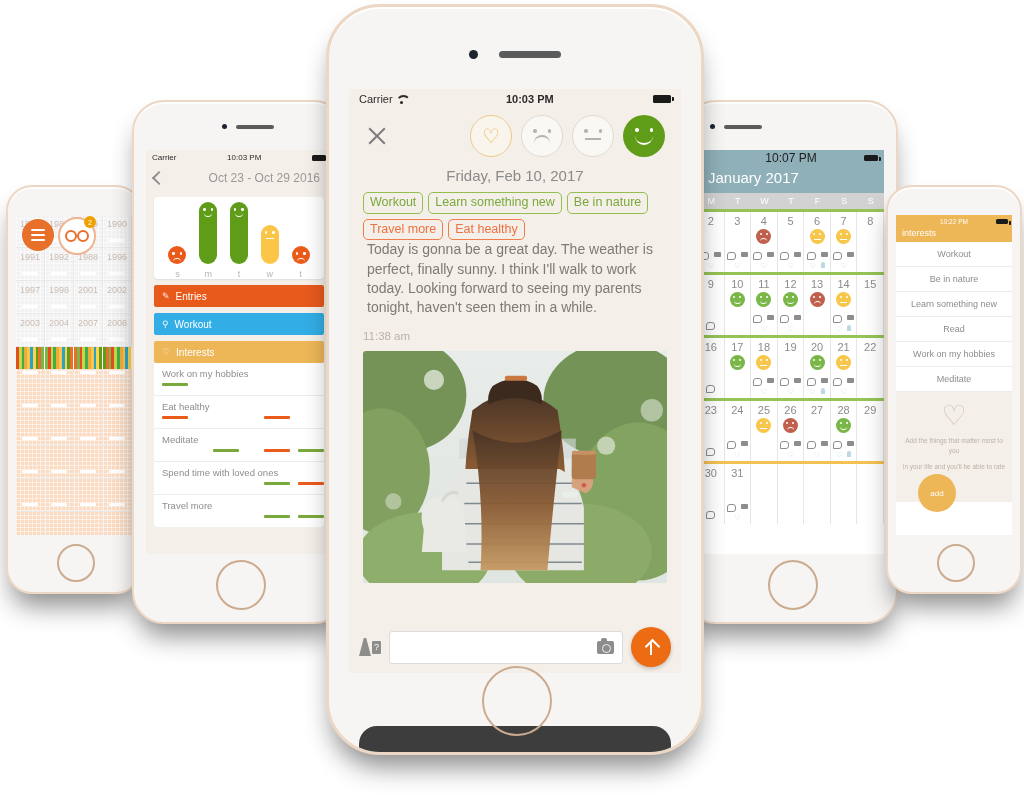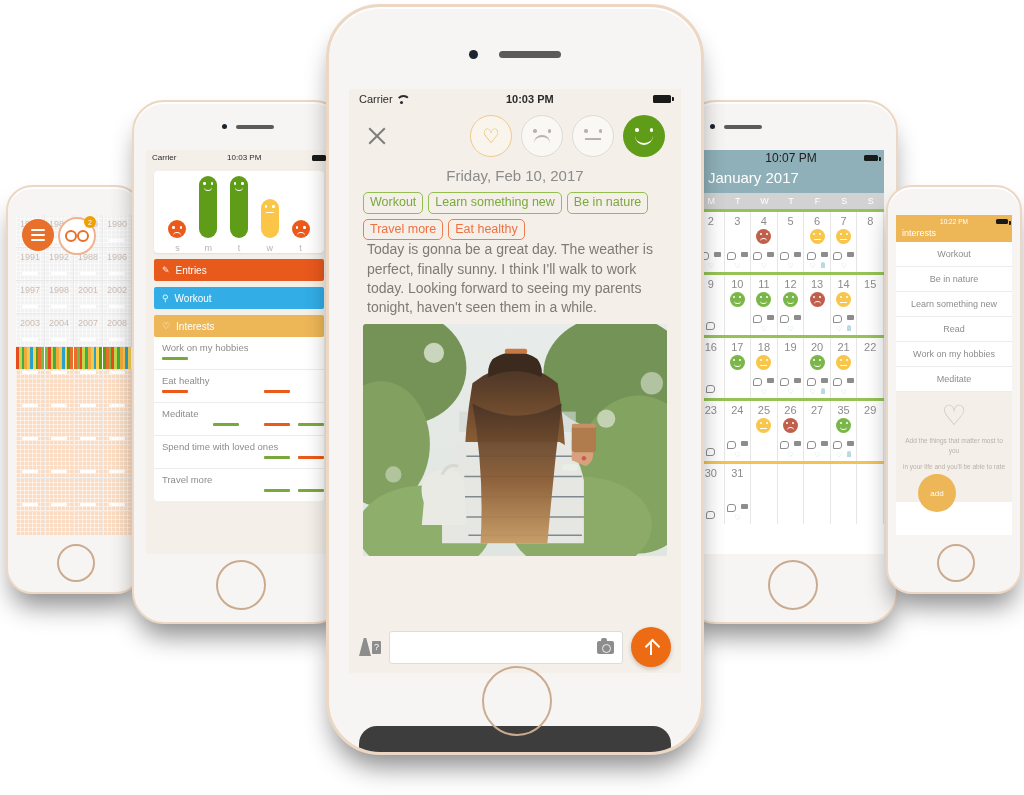--- a/index.html
+++ b/index.html
@@ -568,20 +568,24 @@
   <div class="phone" id="phone2">
     <div class="shadowpad"></div>
     <div class="cam"></div>
     <div class="speaker"></div>
     <div class="screen">
       <div class="statusbar" id="p2status">
         <span>Carrier</span>
         <span>10:03 PM</span>
         <span class="battery"></span>
       </div>
+      <div class="p2nav">
+        <span class="chev"></span>
+        <span class="p2title">Oct 23 - Oct 29 2016</span>
+      </div>
       <div class="p2card">
         <div class="moodchart" id="p2chart">
             <div class="moodcol">
               <div class="moodbar" style="height: 18px; background: rgb(236, 90, 25);">
                 <div class="mface">
                   <i class="l"></i>
                   <i class="r"></i>
                   <u class="sad"></u>
                 </div>
               </div>
@@ -732,20 +736,21 @@
       <div class="tags" id="p3tags">
           <span class="tag green">Workout</span>
           <span class="tag green">Learn something new</span>
           <span class="tag green">Be in nature</span>
           <span class="tag orange">Travel more</span>
           <span class="tag orange">Eat healthy</span>
         </div>
 
       <div class="entrytext">Today is gonna be a great day. The weather is perfect, finally sunny. I think I'll walk to work today. Looking forward to seeing my parents tonight, haven't seen them in a while.</div>
 
+      <div class="ts">11:38 am</div>
       <div class="photo">
         <svg viewBox="0 0 300 232" preserveAspectRatio="xMidYMid slice" width="100%" height="100%" aria-hidden="true">
           <defs>
             <linearGradient id="sky" x1="0" y1="0" x2="0" y2="1">
               <stop offset="0%" stop-color="#e8ecea"></stop>
                 <stop offset="100%" stop-color="#dfe5e0"></stop>
             </linearGradient>
             <linearGradient id="hair" x1="0" y1="0" x2="0" y2="1">
               <stop offset="0%" stop-color="#4a3426"></stop>
                 <stop offset="55%" stop-color="#8a5c34"></stop>
@@ -1115,21 +1120,21 @@
               <div class="cdnum">27</div>
               <div class="cicons">
                 <span class="ic-chat"></span>
                 <span class="ic-cam"></span>
               </div>
               <div class="cicons2">
                 <span class="ic-heart">♡</span>
               </div>
             </div>
             <div class="caldaycell">
-              <div class="cdnum">35</div>
+              <div class="cdnum">28</div>
               <div class="cdot" style="background: rgb(122, 182, 72);">
                 <i class="l"></i>
                 <i class="r"></i>
                 <u class=""></u>
               </div>
               <div class="cicons">
                 <span class="ic-chat"></span>
                 <span class="ic-cam"></span>
               </div>
               <div class="cicons2">

